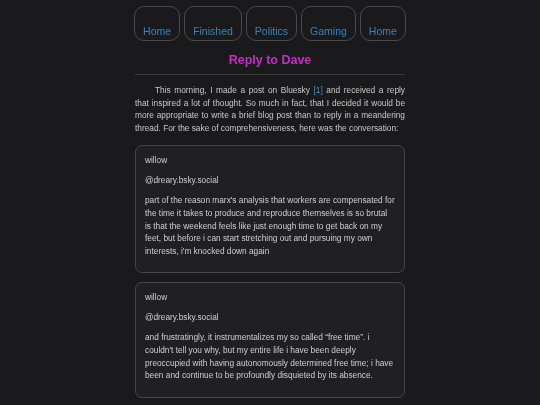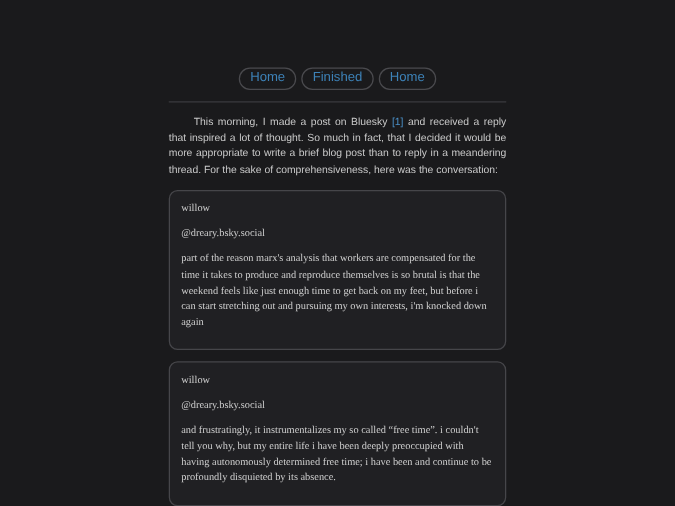--- a/index.html
+++ b/index.html
@@ -20,28 +20,27 @@
     display: flex;
     justify-content: center;
     align-items: center;
     gap: 4px;
     padding: 6px 0 5px 0;
   }
   .nav-pill {
     display: inline-block;
     border: 1px solid #4a4a4e;
     border-radius: 10px;
-    padding: 2px 8px 3px 8px;
+    padding: 19px 8px 3px 8px;
     font-size: 10.5px;
     line-height: 11px;
     color: #3d82b8;
     text-decoration: none;
     background: transparent;
     white-space: nowrap;
-    margin-top: 48px;
   }
 
   
   .page {
     width: 270px;
     margin: 0 auto;
     padding-top: 4px;
   }
 
   .post-title {
@@ -88,21 +87,20 @@
     text-decoration: none;
   }
 
   
   .quote-card {
     border: 1px solid #46464a;
     border-radius: 7px;
     background: #202023;
     padding: 8px 9px 7px 9px;
     margin: 0 0 9px 0;
-    font-family: Liberation Serif, serif;
   }
   .quote-author {
     font-size: 8.3px;
     line-height: 12px;
     color: #cfcfcf;
     margin-bottom: 8px;
   }
   .quote-handle {
     font-size: 8.3px;
     line-height: 12px;
@@ -120,25 +118,28 @@
     line-height: 12px;
     color: #c2c2c2;
   }
 </style>
 </head>
 <body>
 
 <nav class="nav">
   <a class="nav-pill" href="#">Home</a>
   <a class="nav-pill" href="#">Finished</a>
+  <a class="nav-pill" href="#">Politics</a>
+  <a class="nav-pill" href="#">Gaming</a>
   <a class="nav-pill" href="#">Home</a>
 </nav>
 
 <main class="page">
 
+  <h1 class="post-title">Reply to Dave</h1>
 
 
   <hr class="divider">
 
   <p class="body-text"><span>This morning, I made a post on Bluesky </span><a class="footnote-link" href="#">[1]</a><span> and received a reply that inspired a lot of thought. So much in fact, that I decided it would be more appropriate to write a brief blog post than to reply in a meandering thread. For the sake of comprehensiveness, here was the conversation:</span></p>
 
   <div class="quote-card">
     <div class="quote-author">willow</div>
     <div class="quote-handle">@dreary.bsky.social</div>
     <div class="quote-body">part of the reason marx's analysis that workers are compensated for the time it takes to produce and reproduce themselves is so brutal is that the weekend feels like just enough time to get back on my feet, but before i can start stretching out and pursuing my own interests, i'm knocked down again</div>

